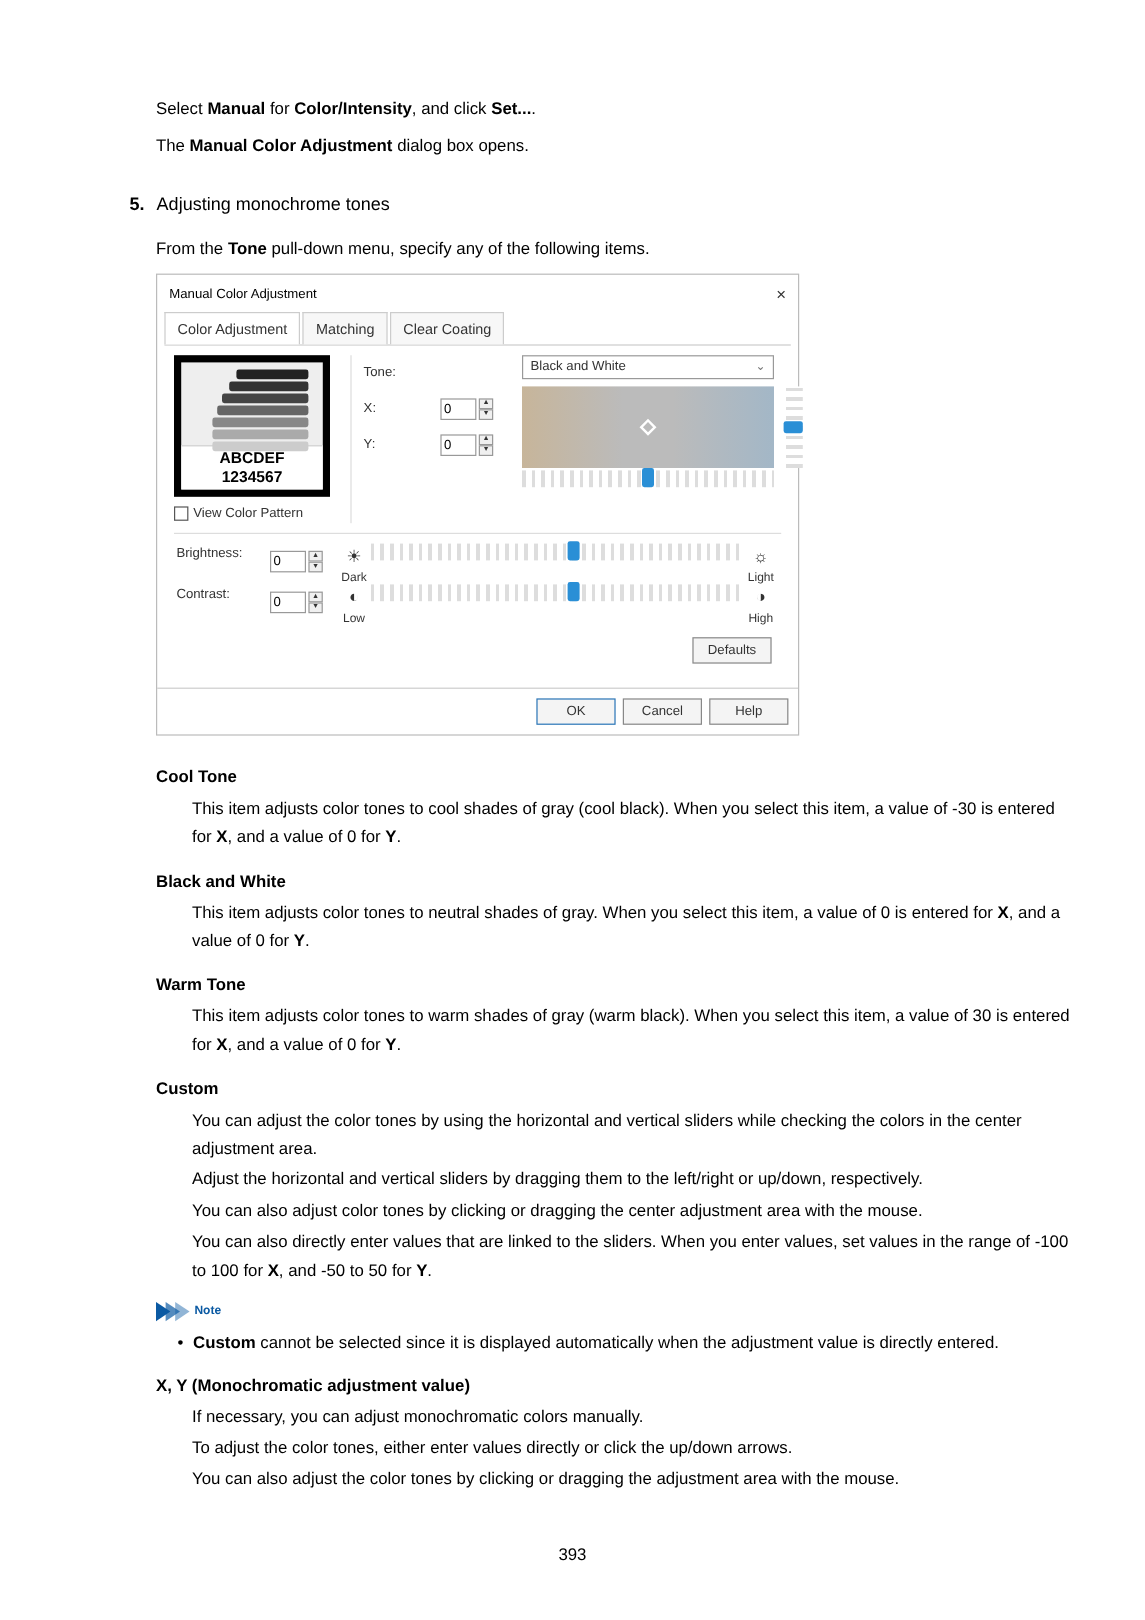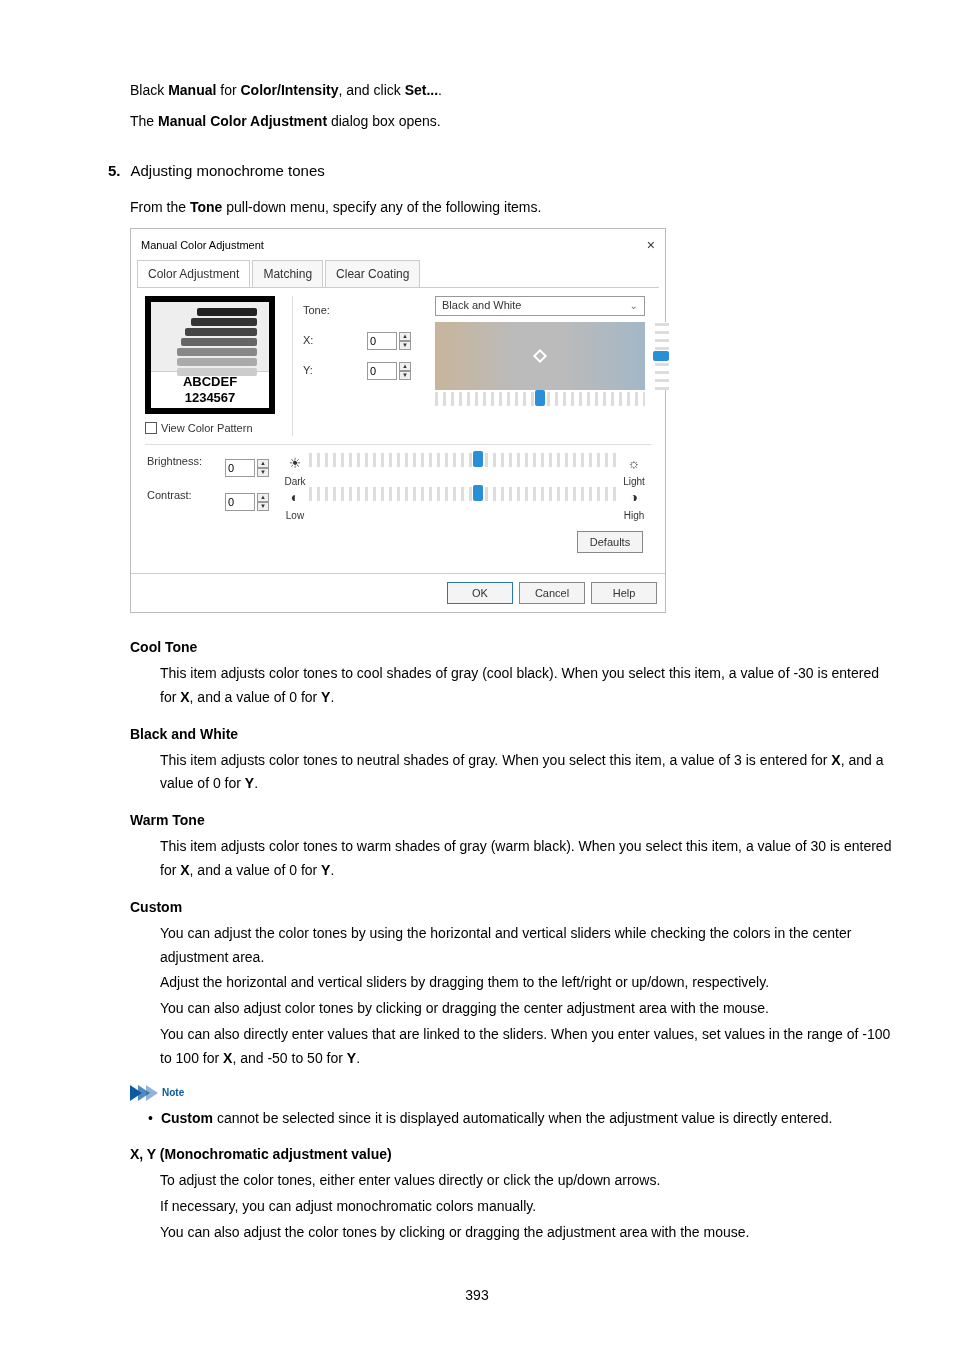--- a/index.html
+++ b/index.html
@@ -181,21 +181,21 @@
     .note-icon span:nth-child(3){ opacity: 0.45; }
     .note-body { margin-left: 88px; margin-bottom: 14px; line-height: 1.7; }
     .note-body .bullet { display: flex; }
     .note-body .bullet .dot { margin-right: 8px; }
     .page-num { text-align: center; margin-top: 40px; font-size: 14px; }
   </style>
 </head>
 <body>
 
 <p class="para indent-1">
-  <span>Black </span><b>Manual</b><span> for </span><b>Color/Intensity</b><span>, and click </span><b>Set...</b><span>.</span>
+  <span>Select </span><b>Manual</b><span> for </span><b>Color/Intensity</b><span>, and click </span><b>Set...</b><span>.</span>
 </p>
 <p class="para indent-1">
   <span>The </span><b>Manual Color Adjustment</b><span> dialog box opens.</span>
 </p>
 
 <div class="step-row">
   <span class="step-num">5.</span>
   <span class="step-title">Adjusting monochrome tones</span>
 </div>
 <p class="para indent-1">
@@ -339,21 +339,21 @@
 </div>
 
 <div class="dl-section">
   <div class="dl-term">Cool Tone</div>
   <div class="dl-desc">
     <span>This item adjusts color tones to cool shades of gray (cool black). When you select this item, a value of -30 is entered for </span><b>X</b><span>, and a value of 0 for </span><b>Y</b><span>.</span>
   </div>
 
   <div class="dl-term">Black and White</div>
   <div class="dl-desc">
-    <span>This item adjusts color tones to neutral shades of gray. When you select this item, a value of 3 is entered for </span><b>X</b><span>, and a value of 0 for </span><b>Y</b><span>.</span>
+    <span>This item adjusts color tones to neutral shades of gray. When you select this item, a value of 0 is entered for </span><b>X</b><span>, and a value of 0 for </span><b>Y</b><span>.</span>
   </div>
 
   <div class="dl-term">Warm Tone</div>
   <div class="dl-desc">
     <span>This item adjusts color tones to warm shades of gray (warm black). When you select this item, a value of 30 is entered for </span><b>X</b><span>, and a value of 0 for </span><b>Y</b><span>.</span>
   </div>
 
   <div class="dl-term">Custom</div>
   <div class="dl-desc">
     <p>You can adjust the color tones by using the horizontal and vertical sliders while checking the colors in the center adjustment area.</p>
@@ -376,19 +376,19 @@
     <div class="bullet">
       <span class="dot">•</span>
       <span>
         <b>Custom</b><span> cannot be selected since it is displayed automatically when the adjustment value is directly entered.</span>
       </span>
     </div>
   </div>
 
   <div class="dl-term">X, Y (Monochromatic adjustment value)</div>
   <div class="dl-desc">
+    <p>If necessary, you can adjust monochromatic colors manually.</p>
     <p>To adjust the color tones, either enter values directly or click the up/down arrows.</p>
-    <p>If necessary, you can adjust monochromatic colors manually.</p>
     <p>You can also adjust the color tones by clicking or dragging the adjustment area with the mouse.</p>
   </div>
 </div>
 
 <div class="page-num">393</div>
 
 </body></html>

